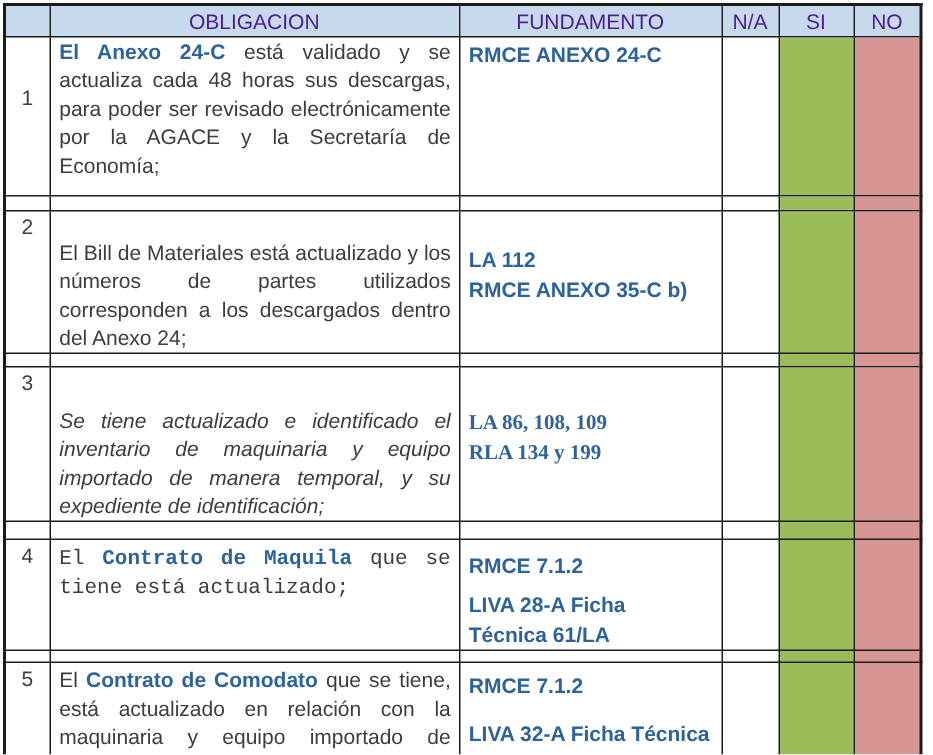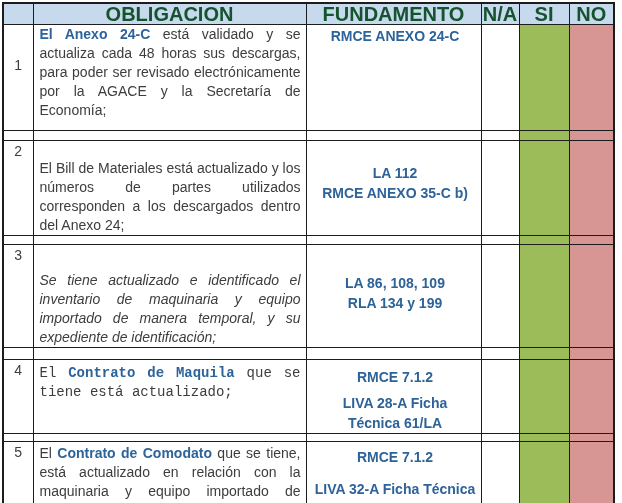--- a/index.html
+++ b/index.html
@@ -8,28 +8,28 @@
   table.checklist{
     border-collapse:collapse;table-layout:fixed;
     margin:2px 0 0 2px;
     border:2px solid #1c1c1c;
   }
   .checklist th,.checklist td{
     border:1px solid #1c1c1c;
     padding:0;vertical-align:top;overflow:hidden;
   }
   .checklist th{
-    background:#c7d9ec;color:#14532d;font-weight:bold;font-size:20px;
+    background:#c7d9ec;color:#4c1d95;font-weight:normal;font-size:14px;
     text-align:center;vertical-align:middle;height:20px;line-height:14px;
   }
   td.num{font-size:14px;color:#3d3d3d;text-align:center;}
   td.ob{padding-left:6px;padding-right:5px;}
   .obtext{font-size:14px;line-height:19px;color:#3d3d3d;text-align:justify;}
   .obtext .blue{color:#2d6399;font-weight:bold;}
-  td.fund{padding-left:6px;padding-right:3px;text-align:center;}
+  td.fund{padding-left:6px;padding-right:3px;}
   .fundline{font-size:14px;line-height:20px;font-weight:bold;color:#2d6399;white-space:nowrap;}
   td.si-cell{background:#9cbb59;}
   td.no-cell{background:#d79694;}
   td.na-cell{background:#ffffff;}
   tr.spacer td{height:9px;}
 </style>
 </head>
 <body>
 
 <div class="page">
@@ -92,21 +92,21 @@
           <td class="fund" style="height: 8px;"></td>
           <td class="na-cell" style="height: 8px;"></td>
           <td class="si-cell" style="height: 8px;"></td>
           <td class="no-cell" style="height: 8px;"></td>
         </tr>
         <tr style="height: 93px;">
           <td class="num" style="padding-top: 2px;">3</td>
           <td class="ob">
             <div class="obtext" style="padding-top: 26px; font-style: italic;"><span>Se tiene actualizado e identificado el inventario de maquinaria y equipo importado de manera temporal, y su expediente de identificación;</span></div>
           </td>
-          <td class="fund" style="padding-top: 28px;">
+          <td class="fund" style="padding-top: 28px; font-family: Liberation Serif, serif;">
             <div class="fundline">LA 86, 108, 109</div>
             <div class="fundline">RLA 134 y 199</div>
           </td>
           <td class="na-cell"></td>
           <td class="si-cell"></td>
           <td class="no-cell"></td>
         </tr>
         <tr class="spacer">
           <td class="num" style="height: 11px;"></td>
           <td class="ob" style="height: 11px;"></td>

